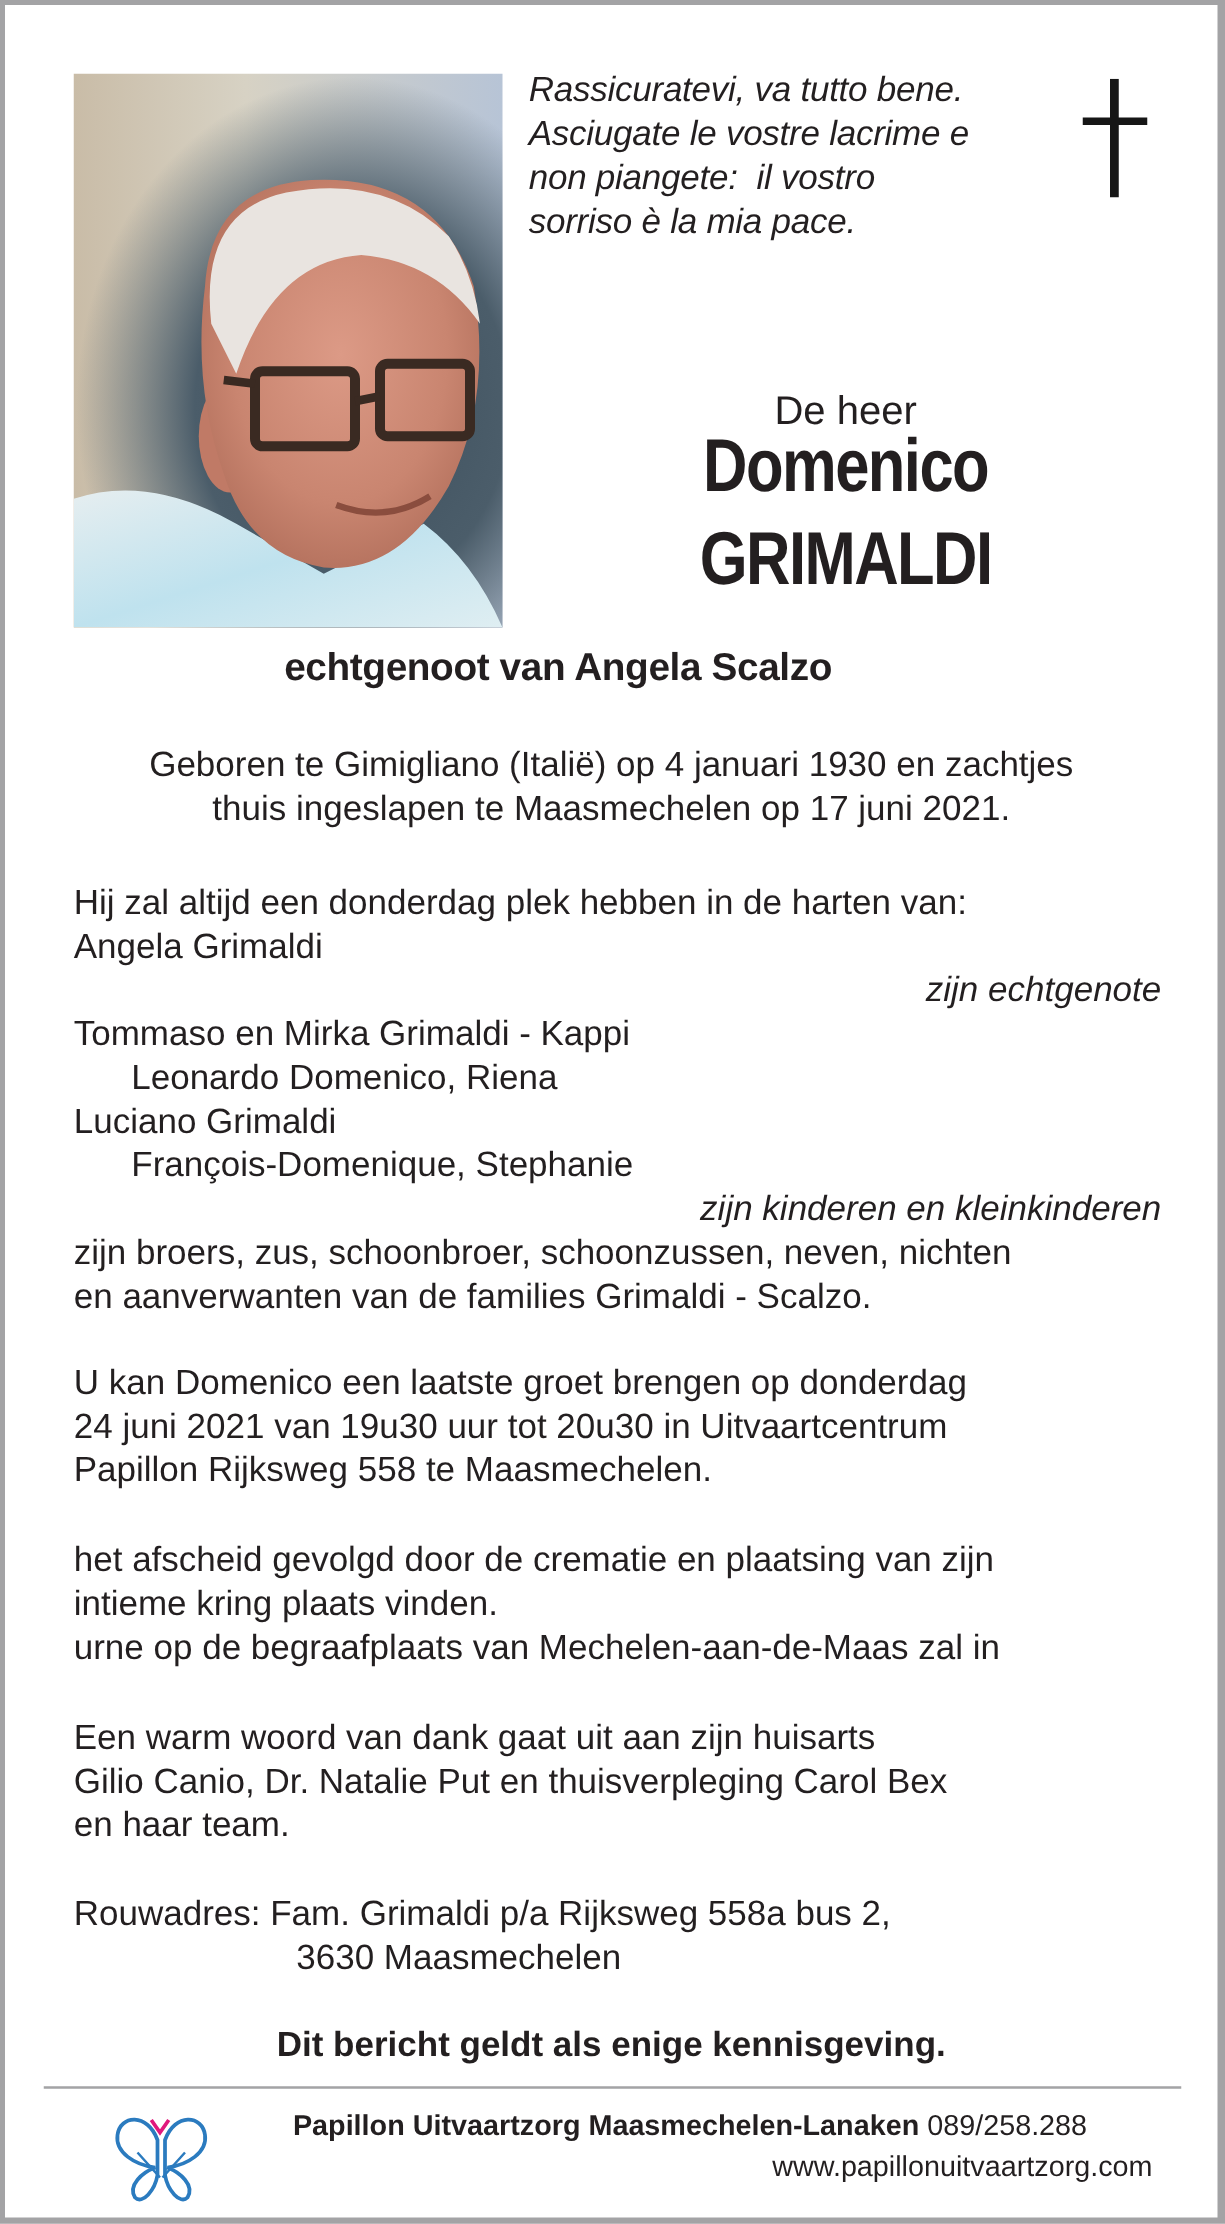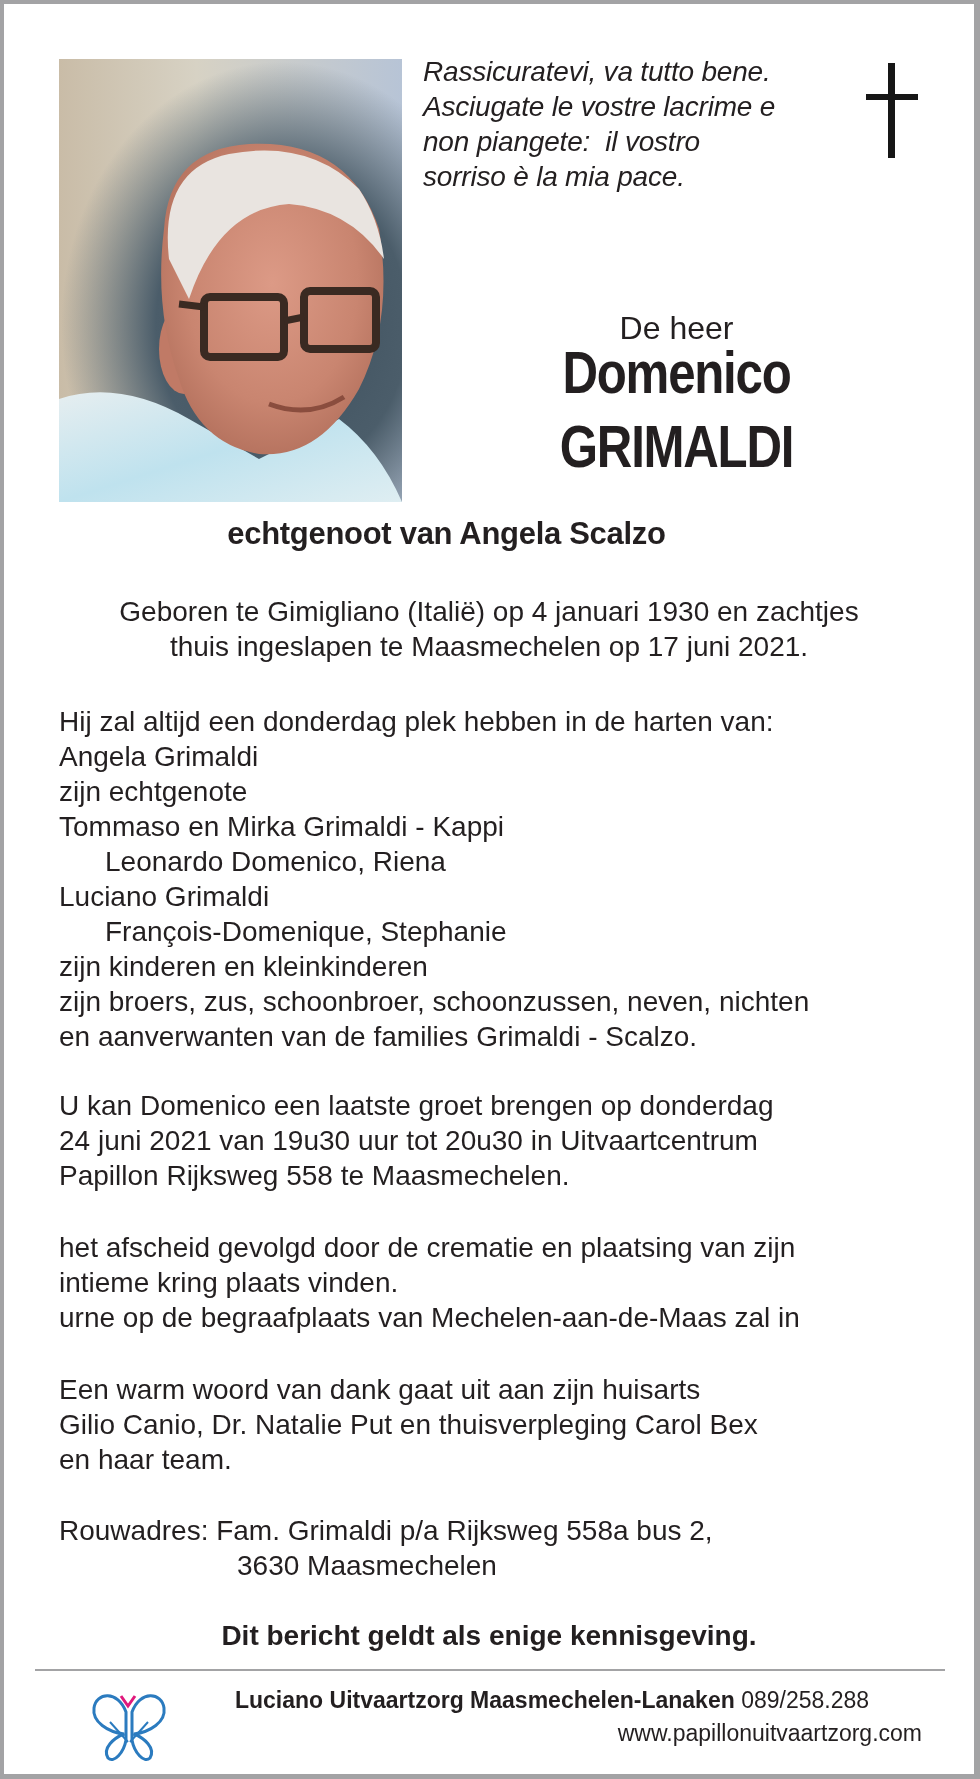--- a/index.html
+++ b/index.html
@@ -10,21 +10,21 @@
     background: radial-gradient(ellipse at 65% 60%, #3d4f5c 0%, #4b5d6a 40%, transparent 70%),
                 linear-gradient(90deg, #c9bca7 0%, #d7d2c4 40%, #b7c4d6 100%); }
   .quote { left:419px; top:50px; width:420px; font-style:italic; font-size:28px; line-height:35px; color:#231f20; letter-spacing:-0.2px; }
   .cross { left:862px; top:59px; width:52px; height:95px; }
   .title-prefix { left:500px; top:266px; width:345px; text-align:center; font-size:32px;margin-top:40px; }
   .name { left:500px; top:332px; width:345px; text-align:center; font-weight:bold; font-size:60px; line-height:74px; letter-spacing:-1.5px; transform:scaleX(0.82); transform-origin:center; }
   .spouse { left:0; top:512px; width:885px; text-align:center; font-weight:bold; font-size:31px; letter-spacing:-0.3px; }
   .born { left:0; top:590px; width:970px; text-align:center; font-size:28px; line-height:35px; }
   .body-text { left:55px; width:870px; font-size:28px; line-height:35px; }
   .indent { padding-left:46px; }
-  .right-i { text-align:left; }
+  .right-i { text-align:right; font-style:italic; }
   .closing { left:0; top:1616px; width:970px; text-align:center; font-weight:bold; font-size:28px; }
   .divider { left:31px; top:1665px; width:910px; height:2px; background:#a3a3a5; }
   .logo { left:84px; top:1678px; width:82px; height:82px; }
   .footer1 { left:178px; top:1683px; width:740px; text-align:center; font-size:23px; }
   .footer1 b { font-weight:bold; }
   .footer2 { left:178px; top:1716px; width:740px; text-align:right; font-size:23px; }
 </style>
 </head>
 <body>
 
@@ -126,18 +126,18 @@
   <div class="abs logo">
     <svg width="82" height="82" viewBox="0 0 82 82">
       <path d="M33 14 L40 24 L47 14" stroke="#e0197d" stroke-width="3" fill="none"></path>
       <path d="M38 30 C30 8 8 10 6 26 C4 40 20 50 36 52 C26 56 14 66 20 76 C26 82 36 70 38 58 L38 30 Z" stroke="#2b7bbf" stroke-width="3" fill="none"></path>
       <path d="M44 30 C52 8 74 10 76 26 C78 40 62 50 46 52 C56 56 68 66 62 76 C56 82 46 70 44 58 L44 30 Z" stroke="#2b7bbf" stroke-width="3" fill="none"></path>
       <path d="M22 40 L40 60 M60 40 L42 60" stroke="#2b7bbf" stroke-width="2" fill="none"></path>
     </svg>
   </div>
 
   <div class="abs footer1">
-    <b>Luciano Uitvaartzorg Maasmechelen-Lanaken</b>
+    <b>Papillon Uitvaartzorg Maasmechelen-Lanaken</b>
     <span>089/258.288</span>
   </div>
   <div class="abs footer2">www.papillonuitvaartzorg.com</div>
 
 </div>
 
 </body></html>

